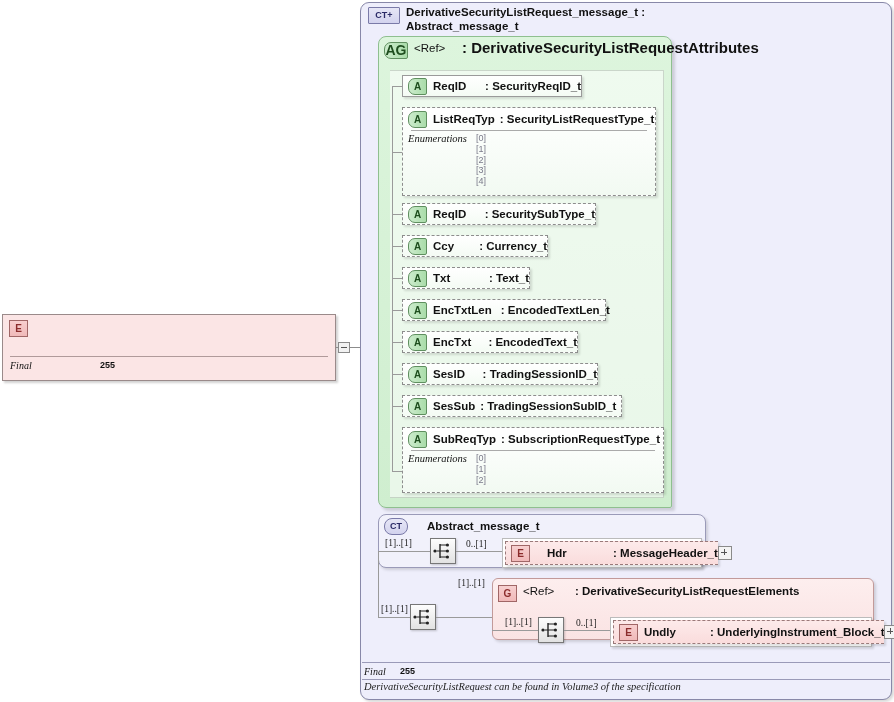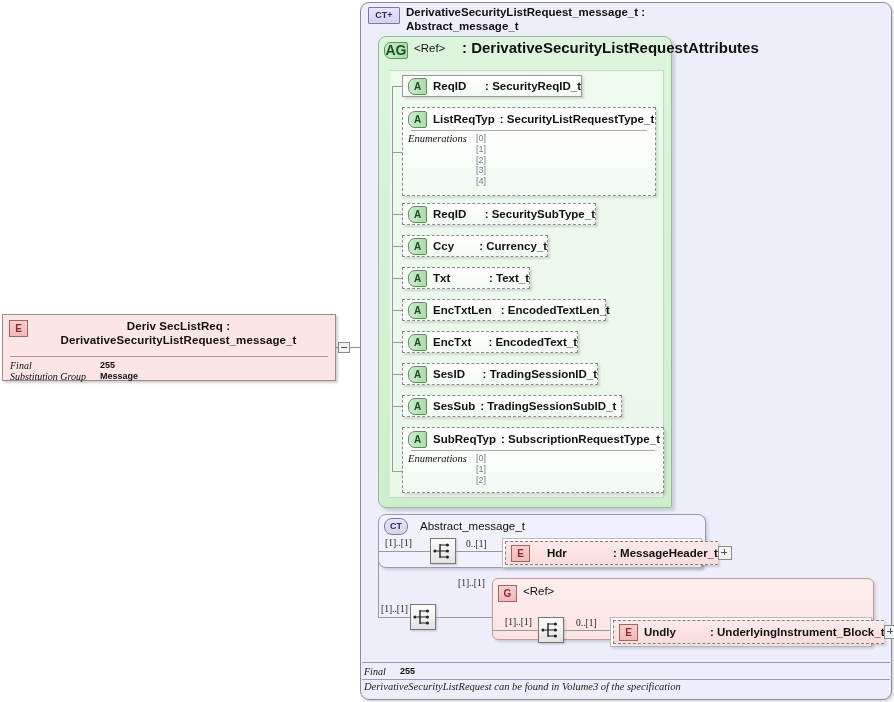--- a/index.html
+++ b/index.html
@@ -244,23 +244,23 @@
     background: #f1f1fb;
     border: 1px solid #9a9ab8;
     border-radius: 8px;
     box-shadow: 2px 2px 3px rgba(0,0,0,0.14);
   }
   #abs-msg-head {
     left: 384px; top: 518px; width: 300px; height: 16px;
     display: flex; align-items: center;
   }
   #abs-msg-head .lbl {
-    margin-left: 12px;
-    font-size: 11.5px;
-    font-weight: normal;
+    margin-left: 19px;
+    font-size: 11.5px;
+    font-weight: bold;
   }
 
   
   .seq-icon {
     width: 26px; height: 26px;
     background: linear-gradient(to bottom,#fdfdfd,#e2e2e2);
     border: 1px solid #777777;
     box-shadow: 1px 1px 2px rgba(0,0,0,0.2);
   }
   .seq-icon svg { display: block; }
@@ -363,31 +363,26 @@
     font-size: 10.5px;
     color: #222;
   }
 </style>
 </head>
 <body>
 
 <div class="abs" id="root-element">
   <div class="hdr">
     <span class="badge badge-E">E</span>
-    <span class="title">Deriv SecListReq : DerivativeSecurityListRequest_message_t</span>
   </div>
   <div class="rule"></div>
   <div class="props">
     <div class="prop-row">
       <span class="prop-key">Final</span>
       <span class="prop-val">255</span>
-    </div>
-    <div class="prop-row">
-      <span class="prop-key">Substitution Group</span>
-      <span class="prop-val">Message</span>
     </div>
   </div>
 </div>
 
 <div class="abs" id="conn-root-line"></div>
 <div class="abs" id="expander-root"></div>
 
 <div class="abs" id="ct-container"></div>
 
 <div class="abs" id="ct-header">
@@ -549,20 +544,21 @@
     <circle cx="16.4" cy="18" r="1.6" fill="#222"></circle>
   </svg>
 </div>
 <div class="abs hline" style="left:436px; top:617px; width:56px;"></div>
 <div class="abs card" style="left:458px; top:578px;">[1]..[1]</div>
 
 <div class="abs" id="grp-panel"></div>
 <div class="abs" id="grp-head">
   <span class="badge badge-G">G</span>
   <span class="g-ref">&lt;Ref&gt;</span>
+  <span class="g-type"><span>:</span>&nbsp;<span>DerivativeSecurityListRequestElements</span></span>
 </div>
 
 <div class="abs hline" style="left:492px; top:630px; width:46px;"></div>
 <div class="abs card" style="left:505px; top:617px;">[1]..[1]</div>
 <div class="abs seq-icon" style="left:538px; top:617px;">
   <svg width="24" height="24" viewBox="0 0 24 24">
     <circle cx="4" cy="12" r="1.6" fill="#222"></circle>
     <line x1="5.6" y1="12" x2="9" y2="12" stroke="#222" stroke-width="1"></line>
     <line x1="9" y1="5" x2="9" y2="19" stroke="#222" stroke-width="1.4"></line>
     <line x1="9" y1="6" x2="15" y2="6" stroke="#222" stroke-width="1"></line>

